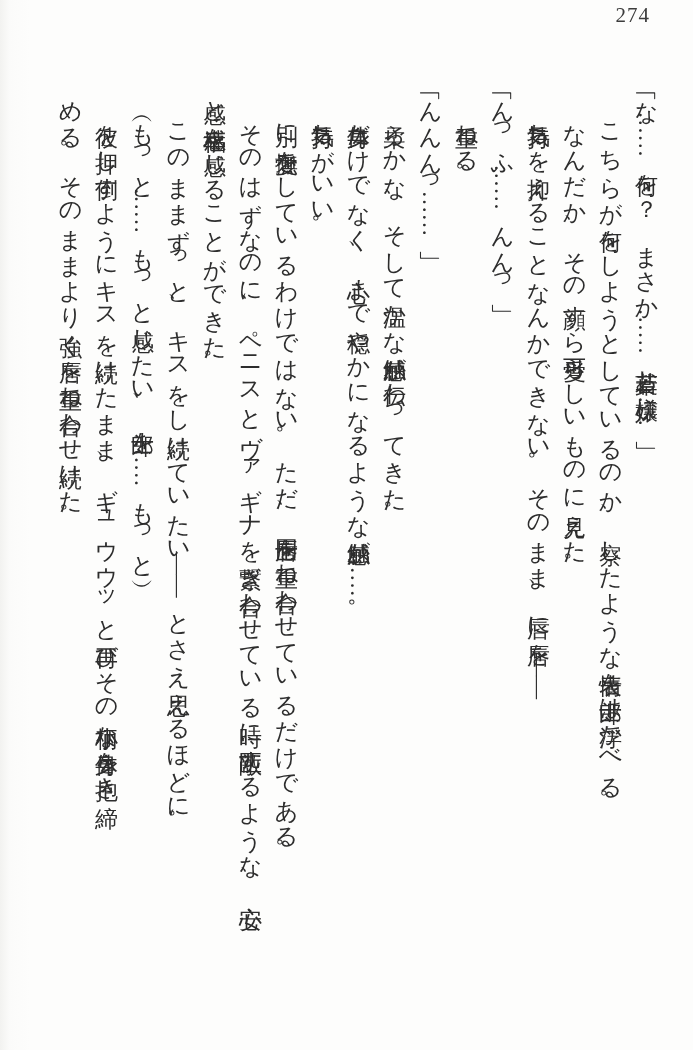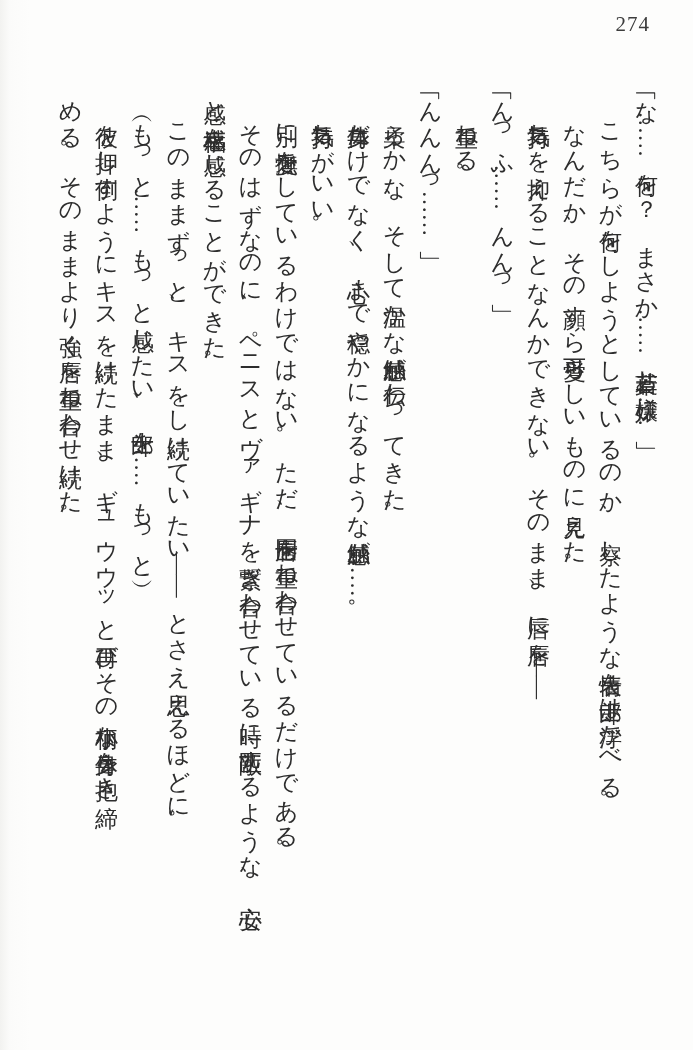--- a/index.html
+++ b/index.html
@@ -13,21 +13,21 @@
   }
   .page {
     position: relative;
     width: 693px;
     height: 1050px;
     overflow: hidden;
     background: linear-gradient(to right, #f2f2f0 0px, #fbfbfa 10px, #fdfdfc 30px, #fdfdfc 100%);
   }
   .page-number {
     position: absolute;
-    top: 12px;
+    top: 3px;
     right: 43px;
     font-size: 21px;
     letter-spacing: 1px;
     color: #3c3c3c;
   }
   .text-block {
     position: absolute;
     top: 85px;
     right: 29px;
     height: 880px;

